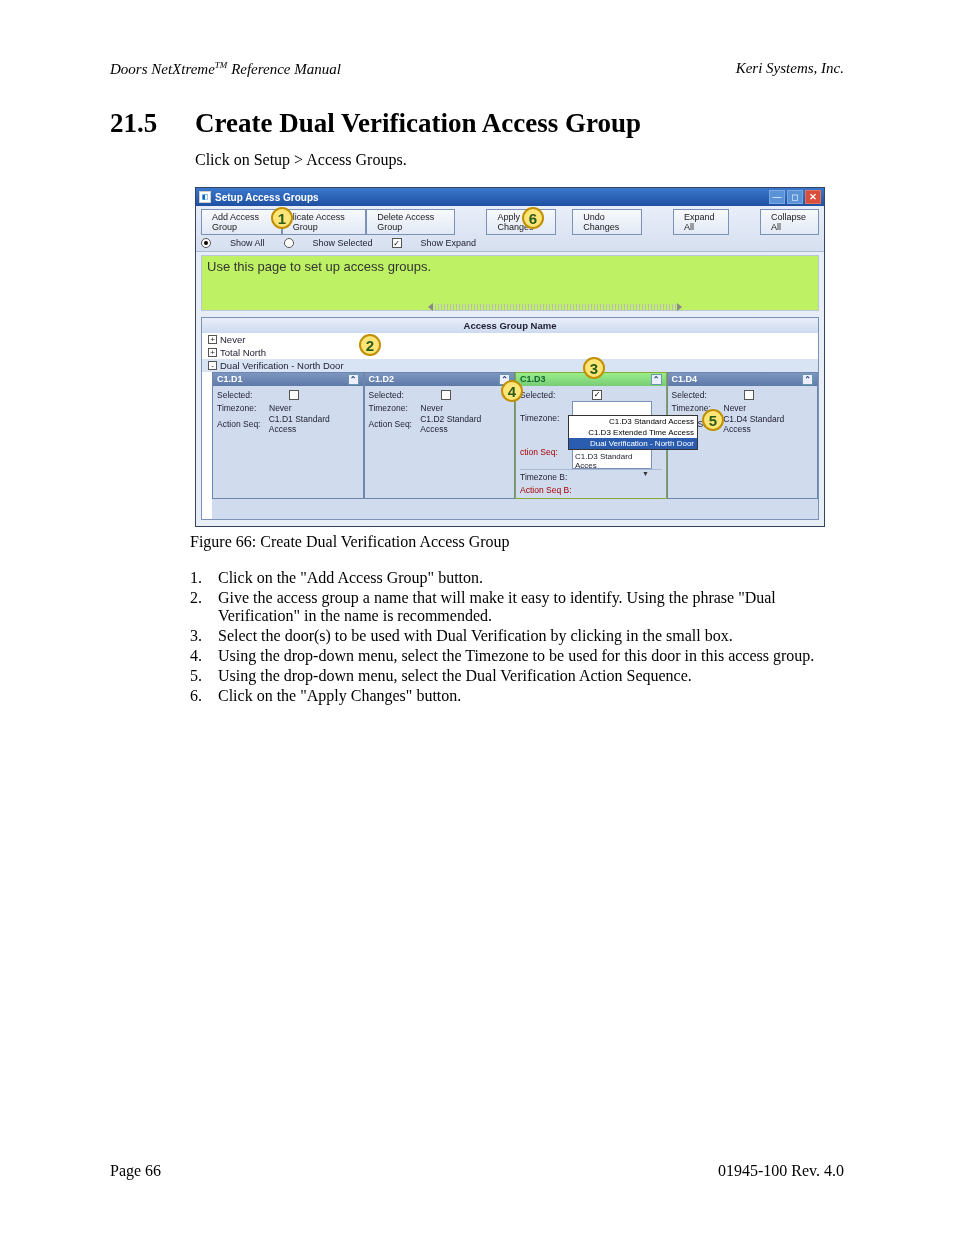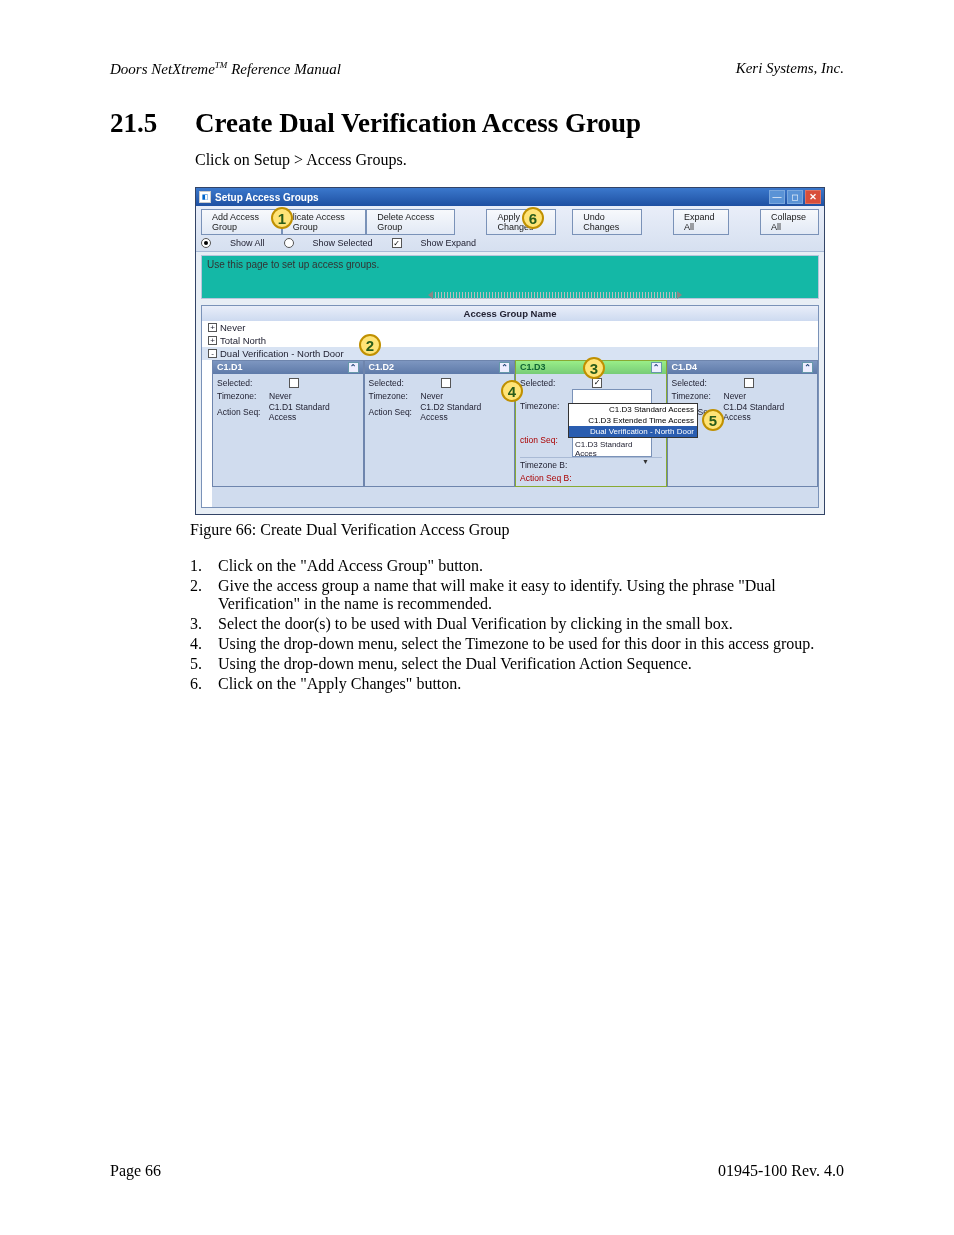--- a/index.html
+++ b/index.html
@@ -27,21 +27,21 @@
   .winbtn.max { background:#5a93d6; color:#fff; }
   .winbtn.close { background:#d84e3a; color:#fff; font-weight:bold; }
   .toolbar { background: linear-gradient(to bottom,#e9eef9,#d6e0f0); border-bottom:1px solid #a8bad6; padding: 3px 5px; }
   .toolbar-row1 { display:flex; gap: 0; }
   .tb-btn { border:1px solid #7a92b8; background: linear-gradient(to bottom,#f7f9fc,#e2e9f5); padding:2px 10px; font-size:9px; color:#1a1a1a; cursor:pointer; }
   .toolbar-row2 { display:flex; align-items:flex-start; gap:19px; padding-top:3px; font-size:9px; color:#223; }
   .radio, .checkbox { width:10px; height:10px; border:1px solid #555; display:inline-flex; align-items:center; justify-content:center; background:#fff; font-size:7px; }
   .radio { border-radius:50%; }
   .radio.sel::after { content:""; width:4px; height:4px; background:#000; border-radius:50%; display:block; }
   .checkbox.sel::after { content:"✓"; font-size:8px; color:#000; }
-  .info-strip { background:#14b8a6; border:1px solid #b8c5db; margin:3px 5px; padding:3px 5px; font-size:10px; height:44px; position:relative; color:#333; }
+  .info-strip { background:#bef264; border:1px solid #b8c5db; margin:3px 5px; padding:3px 5px; font-size:13px; height:56px; position:relative; color:#333; }
   .info-strip .arrow-strip { position:absolute; bottom:-1px; left:230px; right:140px; height:7px; background:repeating-linear-gradient(90deg,#bbb 0 1px,transparent 1px 3px); }
   .info-strip .arrow-strip::before, .info-strip .arrow-strip::after { content:""; position:absolute; top:-1px; width:0; height:0; border-top:4px solid transparent; border-bottom:4px solid transparent; }
   .info-strip .arrow-strip::before { left:-4px; border-right:5px solid #888; }
   .info-strip .arrow-strip::after { right:-4px; border-left:5px solid #888; }
   .grid-area { padding: 3px 5px 6px 5px; }
   .listbox { border:1px solid #7a92b8; background:#fff; }
   .list-header { background: linear-gradient(to bottom,#e9eef9,#cddaf0); padding:2px 6px; font-weight:bold; color:#223; font-size:9.5px; text-align:center; }
   .list-item { padding:1px 6px; color:#223; font-size:9.5px; display:flex; align-items:center; gap:3px; }
   .list-item.sel { background:#d8e3f3; }
   .plusbox { width:9px; height:9px; border:1px solid #555; font-size:8px; line-height:7px; text-align:center; background:#fff; display:inline-flex; align-items:center; justify-content:center; }

